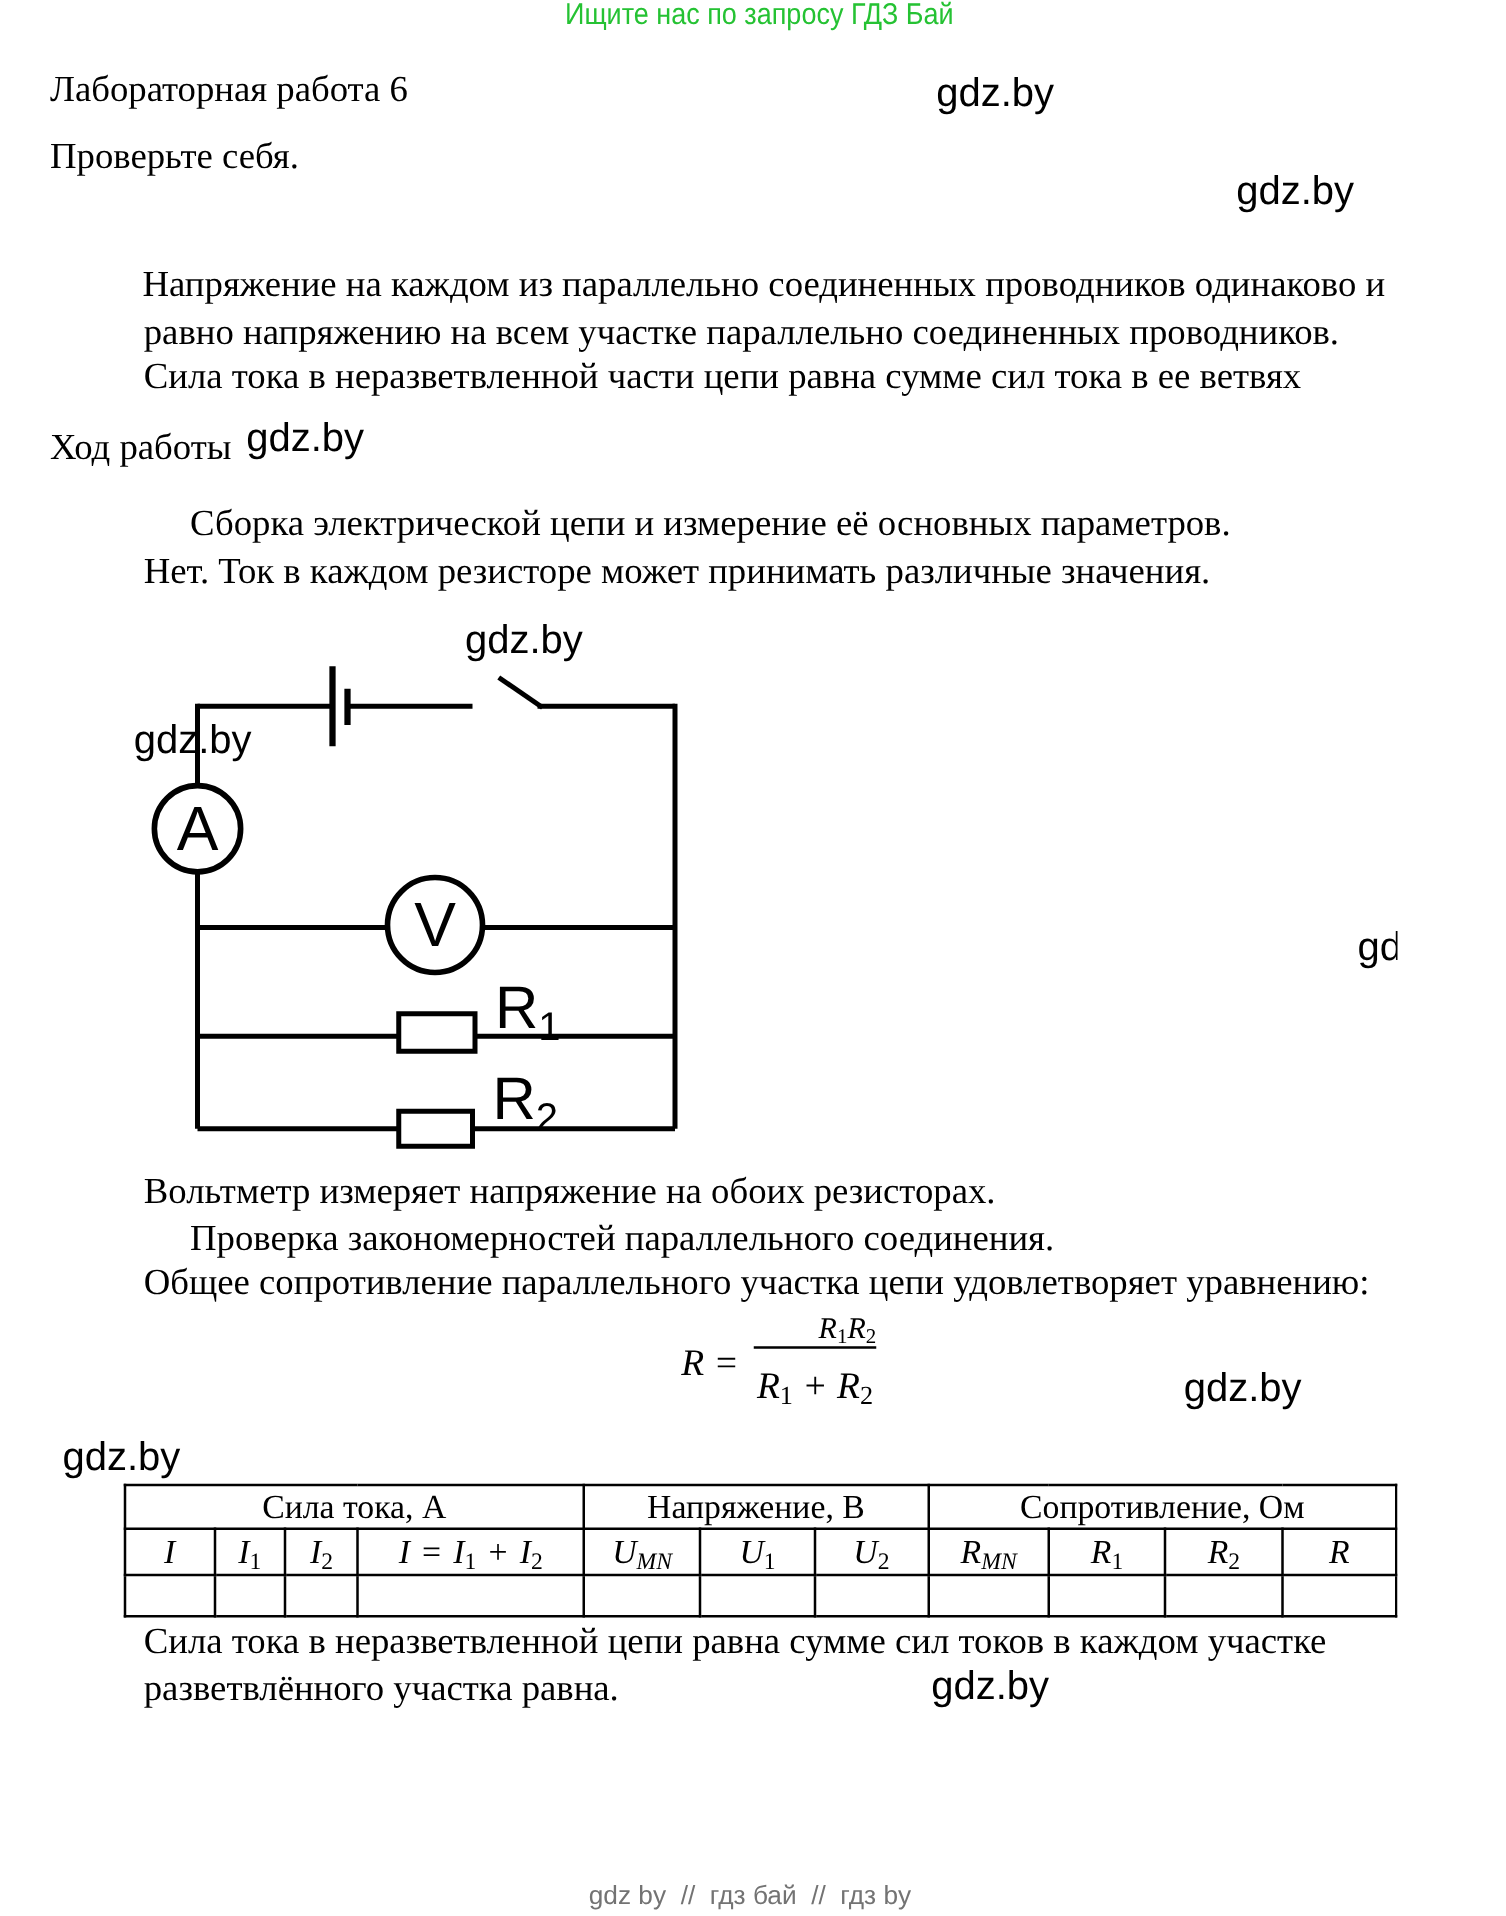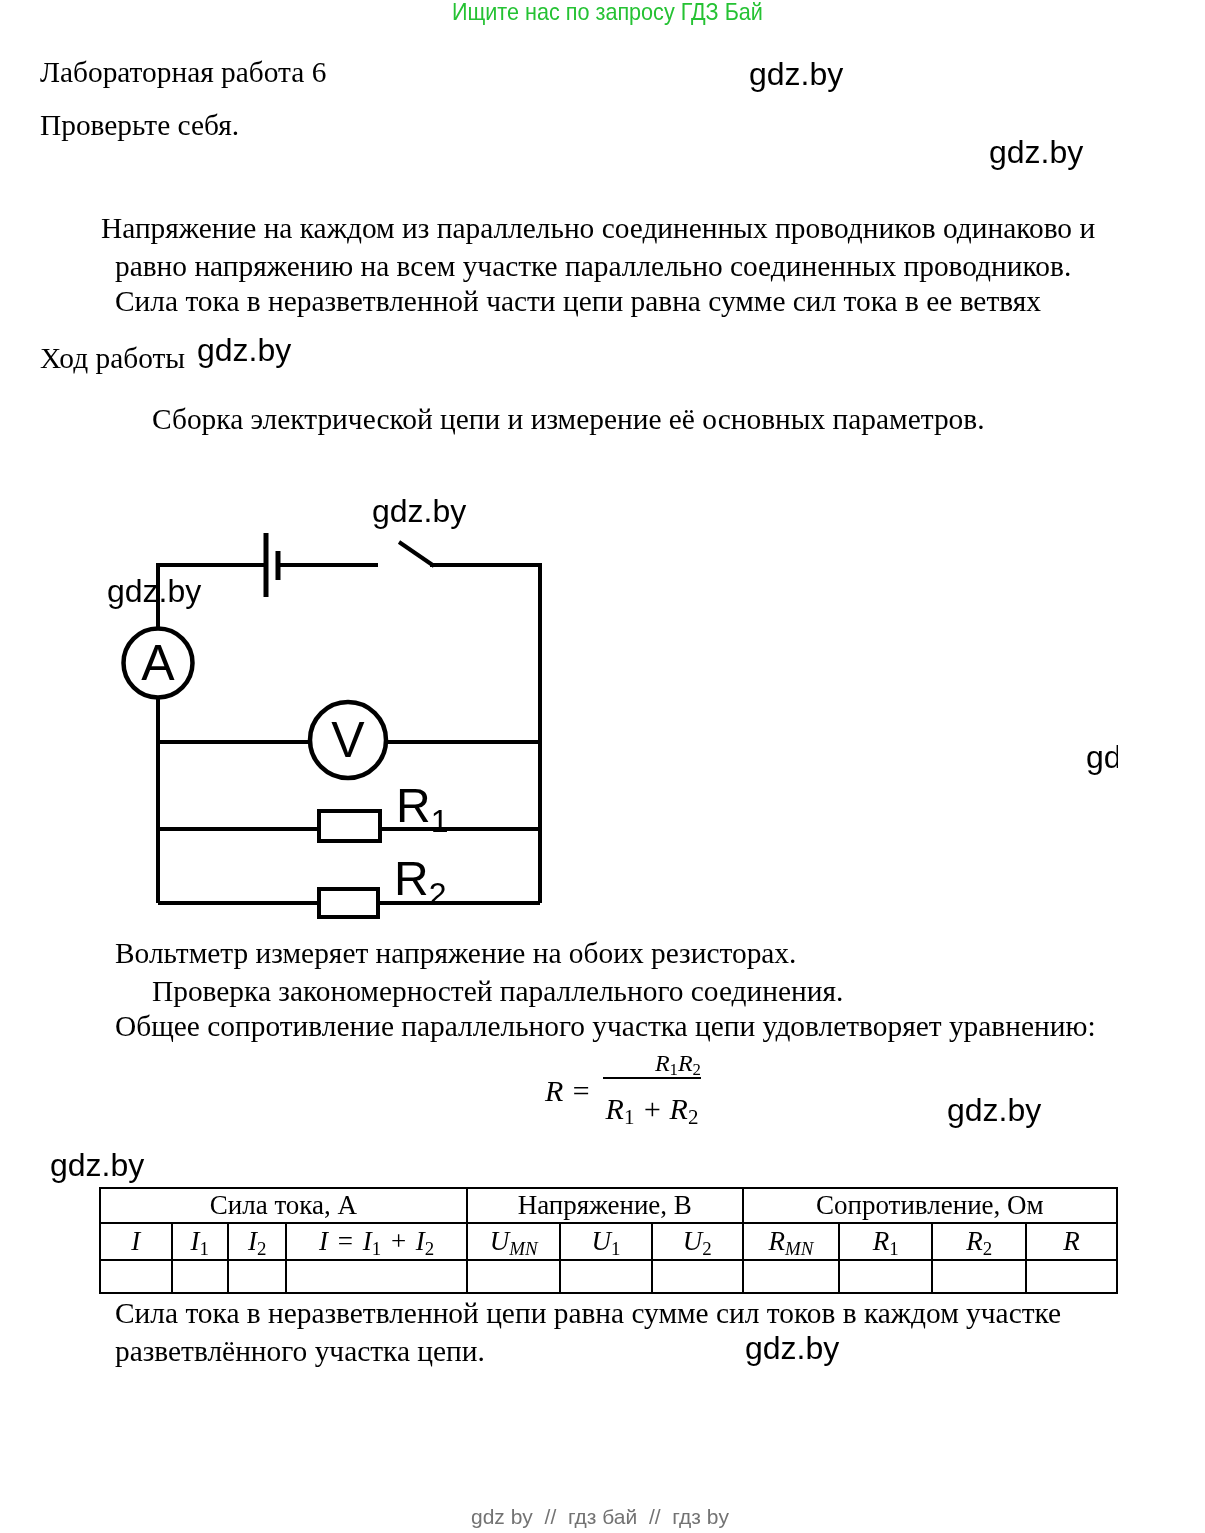--- a/index.html
+++ b/index.html
@@ -14,25 +14,26 @@
   .it{font-style:italic;}
   sub.s{font-size:70%;vertical-align:baseline;position:relative;top:0.25em;font-style:normal;}
 </style>
 </head>
 <body>
 <div id="page">
   <div class="grn" style="left:452px;top:0px;">Ищите нас по запросу ГДЗ Бай</div>
 
   <div class="ser" style="left:40px;top:58px;">Лабораторная работа 6</div>
   <div class="ser" style="left:40px;top:111px;">Проверьте себя.</div>
-  <div class="ser" style="left:101px;top:214px;">Напряжение на каждом из параллельно соединенных проводников одинаково и</div>
+  <div class="ser" style="left:114px;top:214px;">Напряжение на каждом из параллельно соединенных проводников одинаково и</div>
   <div class="ser" style="left:115px;top:252px;">равно напряжению на всем участке параллельно соединенных проводников.</div>
   <div class="ser" style="left:115px;top:287px;">Сила тока в неразветвленной части цепи равна сумме сил тока в ее ветвях</div>
   <div class="ser" style="left:40px;top:344px;">Ход работы</div>
   <div class="ser" style="left:152px;top:405px;">Сборка электрической цепи и измерение её основных параметров.</div>
+  <div class="ser" style="left:115px;top:443px;">Нет. Ток в каждом резисторе может принимать различные значения.</div>
   <div class="ser" style="left:152px;top:977px;">Проверка закономерностей параллельного соединения.</div>
   <div class="ser" style="left:115px;top:939px;">Вольтметр измеряет напряжение на обоих резисторах.</div>
   <div class="ser" style="left:115px;top:1012px;">Общее сопротивление параллельного участка цепи удовлетворяет уравнению:</div>
 
   <div class="wm" style="left:749px;top:58px;">gdz.by</div>
   <div class="wm" style="left:989px;top:136px;">gdz.by</div>
   <div class="wm" style="left:197px;top:334px;">gdz.by</div>
   <div class="wm" style="left:372px;top:495px;">gdz.by</div>
   <div class="wm" style="left:107px;top:575px;">gdz.by</div>
   <div class="wm" style="left:1086px;top:741px;">gdz.by</div>
@@ -111,16 +112,16 @@
           <td></td>
           <td></td>
           <td></td>
           <td></td>
           <td></td>
     </tr>
   </tbody>
     </table>
 
   <div class="ser" style="left:115px;top:1299px;">Сила тока в неразветвленной цепи равна сумме сил токов в каждом участке</div>
-  <div class="ser" style="left:115px;top:1337px;">разветвлённого участка цепи.</div>
+  <div class="ser" style="left:115px;top:1337px;">разветвлённого участка равна.</div>
 
   <div class="ftr" style="left:471px;top:1506px;">gdz by&nbsp;&nbsp;//&nbsp;&nbsp;гдз бай&nbsp;&nbsp;//&nbsp;&nbsp;гдз by</div>
 </div>
 
 </body></html>

